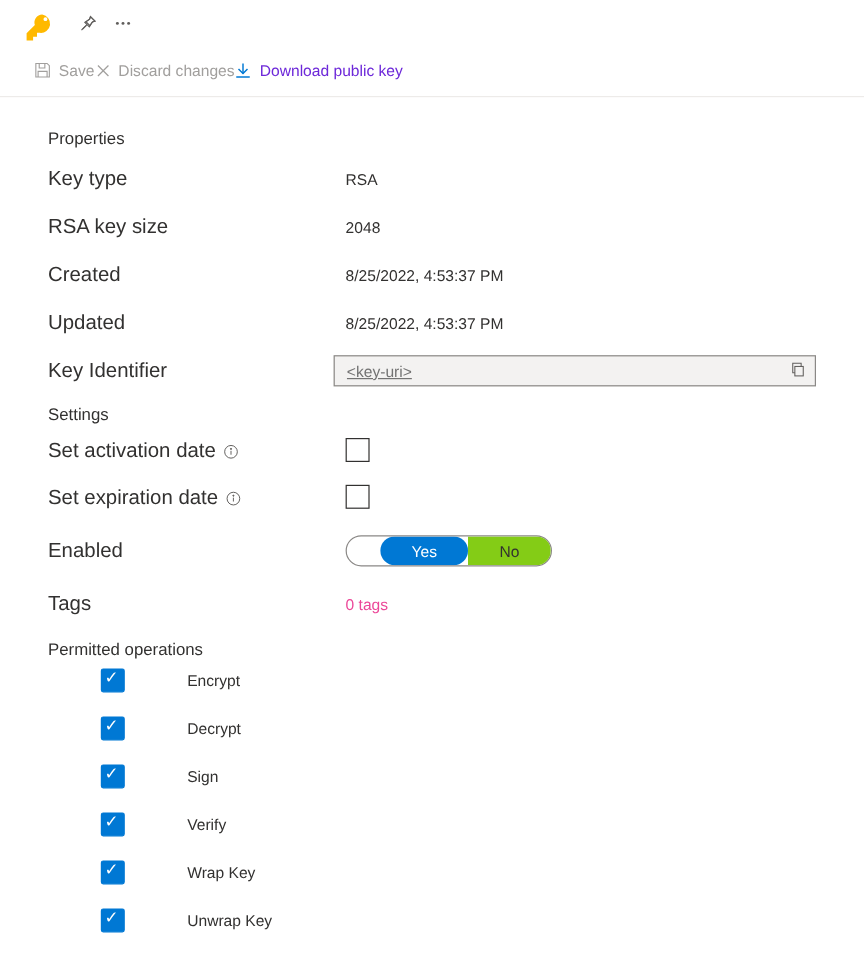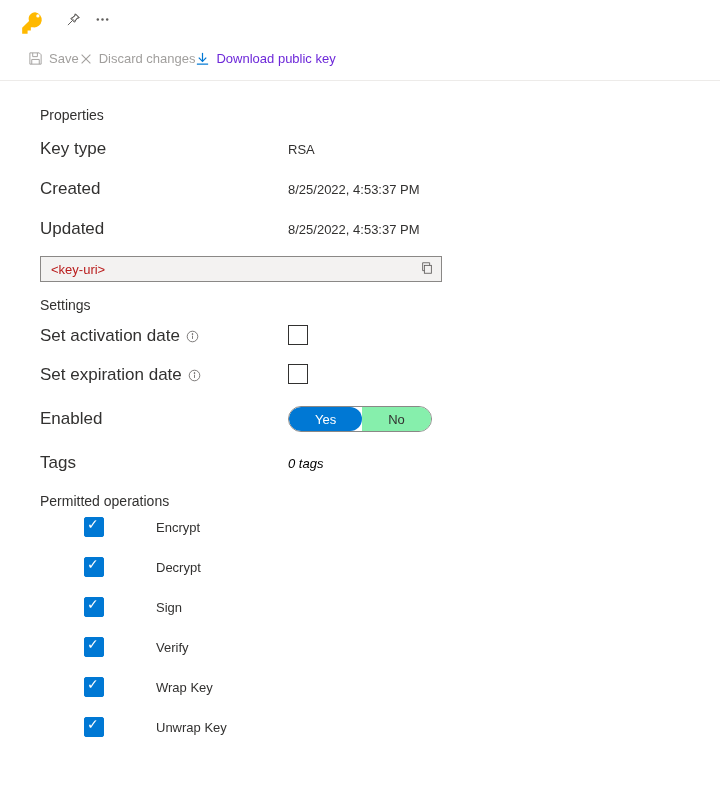--- a/index.html
+++ b/index.html
@@ -115,22 +115,23 @@
     background: #f3f2f1;
     height: 24px;
     width: 400px;
   }
   .copy-field input {
     flex: 1;
     border: none;
     background: transparent;
     padding: 0 10px;
     font-size: 13px;
-    color: #b91c1c;
+    color: #737373;
     outline: none;
+    text-decoration: underline;
   }
   .copy-btn {
     width: 28px;
     height: 24px;
     display: flex;
     align-items: center;
     justify-content: center;
     background: none;
     border: none;
     cursor: pointer;
@@ -164,38 +165,38 @@
   
   .pill {
     display: inline-flex;
     border: 1px solid #8a8886;
     border-radius: 14px;
     overflow: hidden;
     height: 24px;
   }
   .pill button {
     border: none;
-    background: #86efac;
+    background: #84cc16;
     font-size: 13px;
     padding: 0 26px;
     cursor: pointer;
     color: #323130;
     height: 100%;
   }
   .pill button.active {
     background: #0078d4;
     color: #fff;
     border-radius: 14px;
+    margin-left: 28px;
   }
 
   
   .link {
-    color: #000000;
-    cursor: pointer;
-    font-style: italic;
+    color: #ec4899;
+    cursor: pointer;
   }
 
   
   .info-icon {
     display: inline-flex;
     color: #605e5c;
     cursor: pointer;
   }
 
   
@@ -271,28 +272,33 @@
 
 <div class="content">
 
   <div class="section-title">Properties</div>
 
   <div class="kv-row">
     <div class="kv-label">Key type</div>
     <div class="kv-value">RSA</div>
   </div>
   <div class="kv-row">
+    <div class="kv-label">RSA key size</div>
+    <div class="kv-value">2048</div>
+  </div>
+  <div class="kv-row">
     <div class="kv-label">Created</div>
     <div class="kv-value">8/25/2022, 4:53:37 PM</div>
   </div>
   <div class="kv-row">
     <div class="kv-label">Updated</div>
     <div class="kv-value">8/25/2022, 4:53:37 PM</div>
   </div>
   <div class="kv-row">
+    <div class="kv-label">Key Identifier</div>
     <div class="kv-value">
       <div class="copy-field">
         <input type="text" readonly="" value="&lt;key-uri&gt;" style="">
         <button class="copy-btn">
           <span>
             <svg width="14" height="14" viewBox="0 0 16 16" fill="none" stroke="currentColor" stroke-width="1">
               <rect x="5" y="5" width="8" height="9"></rect>
                 <path d="M5 11H3V2h8v3"></path>
             </svg>
           </span>

